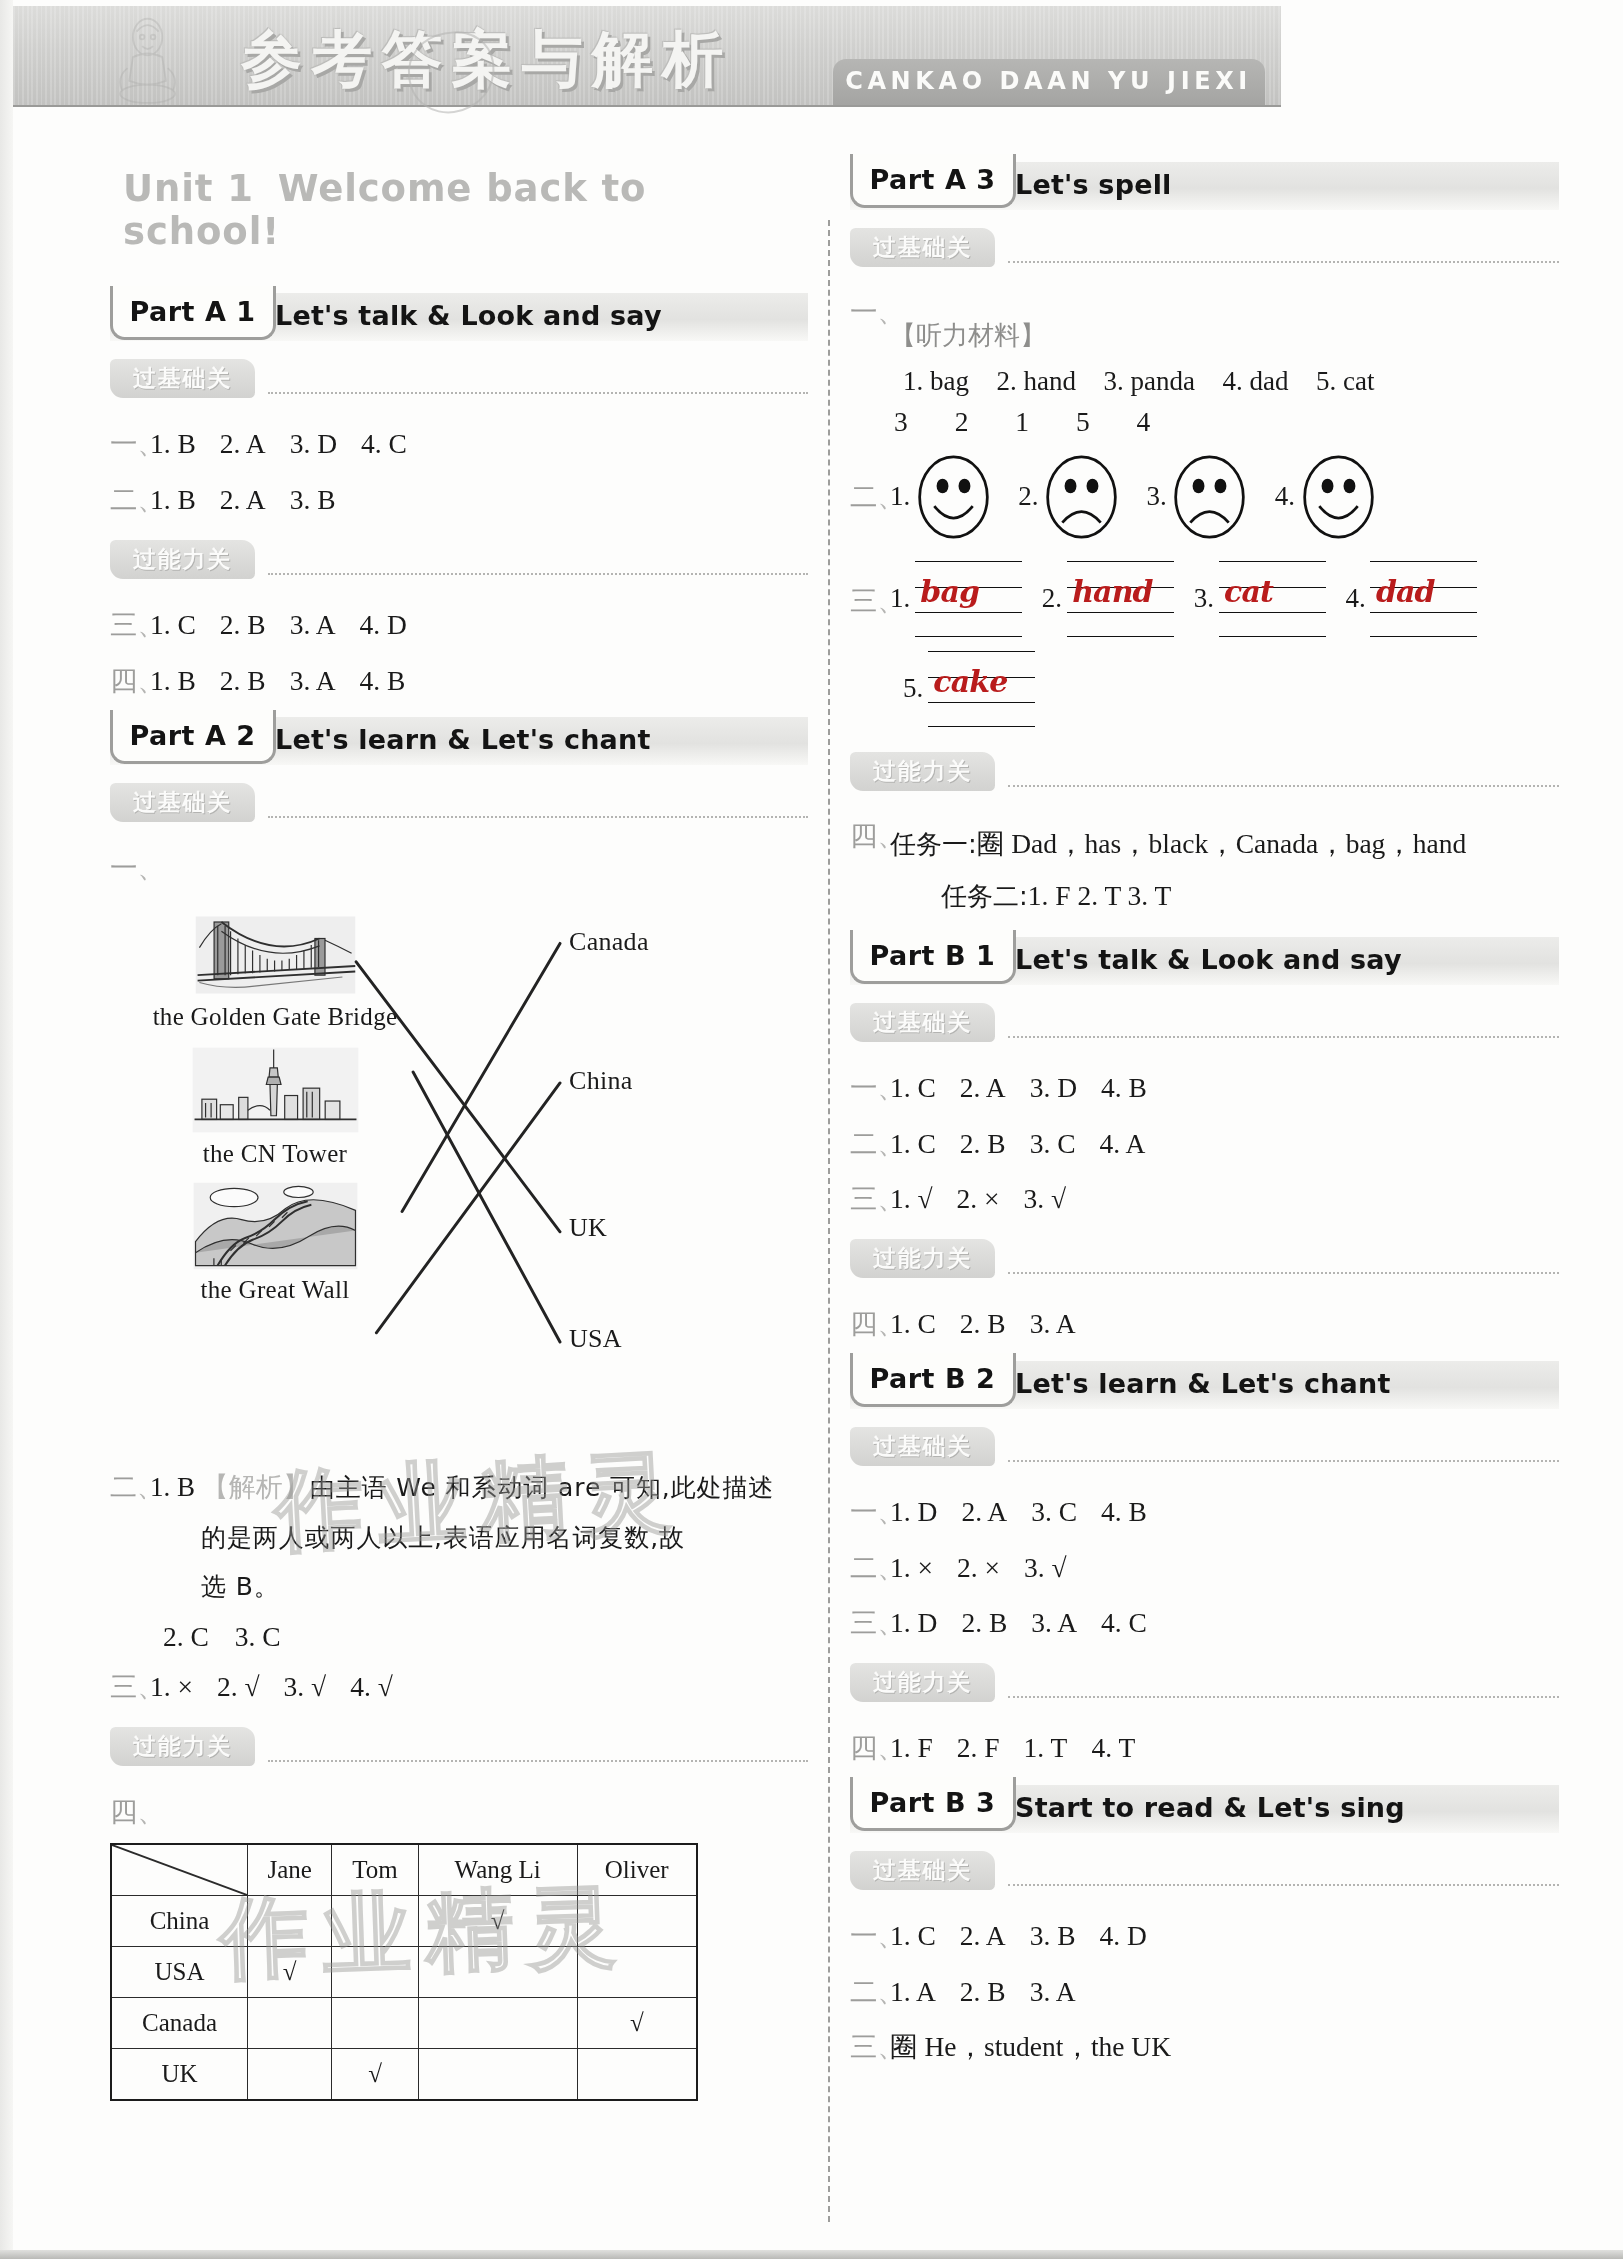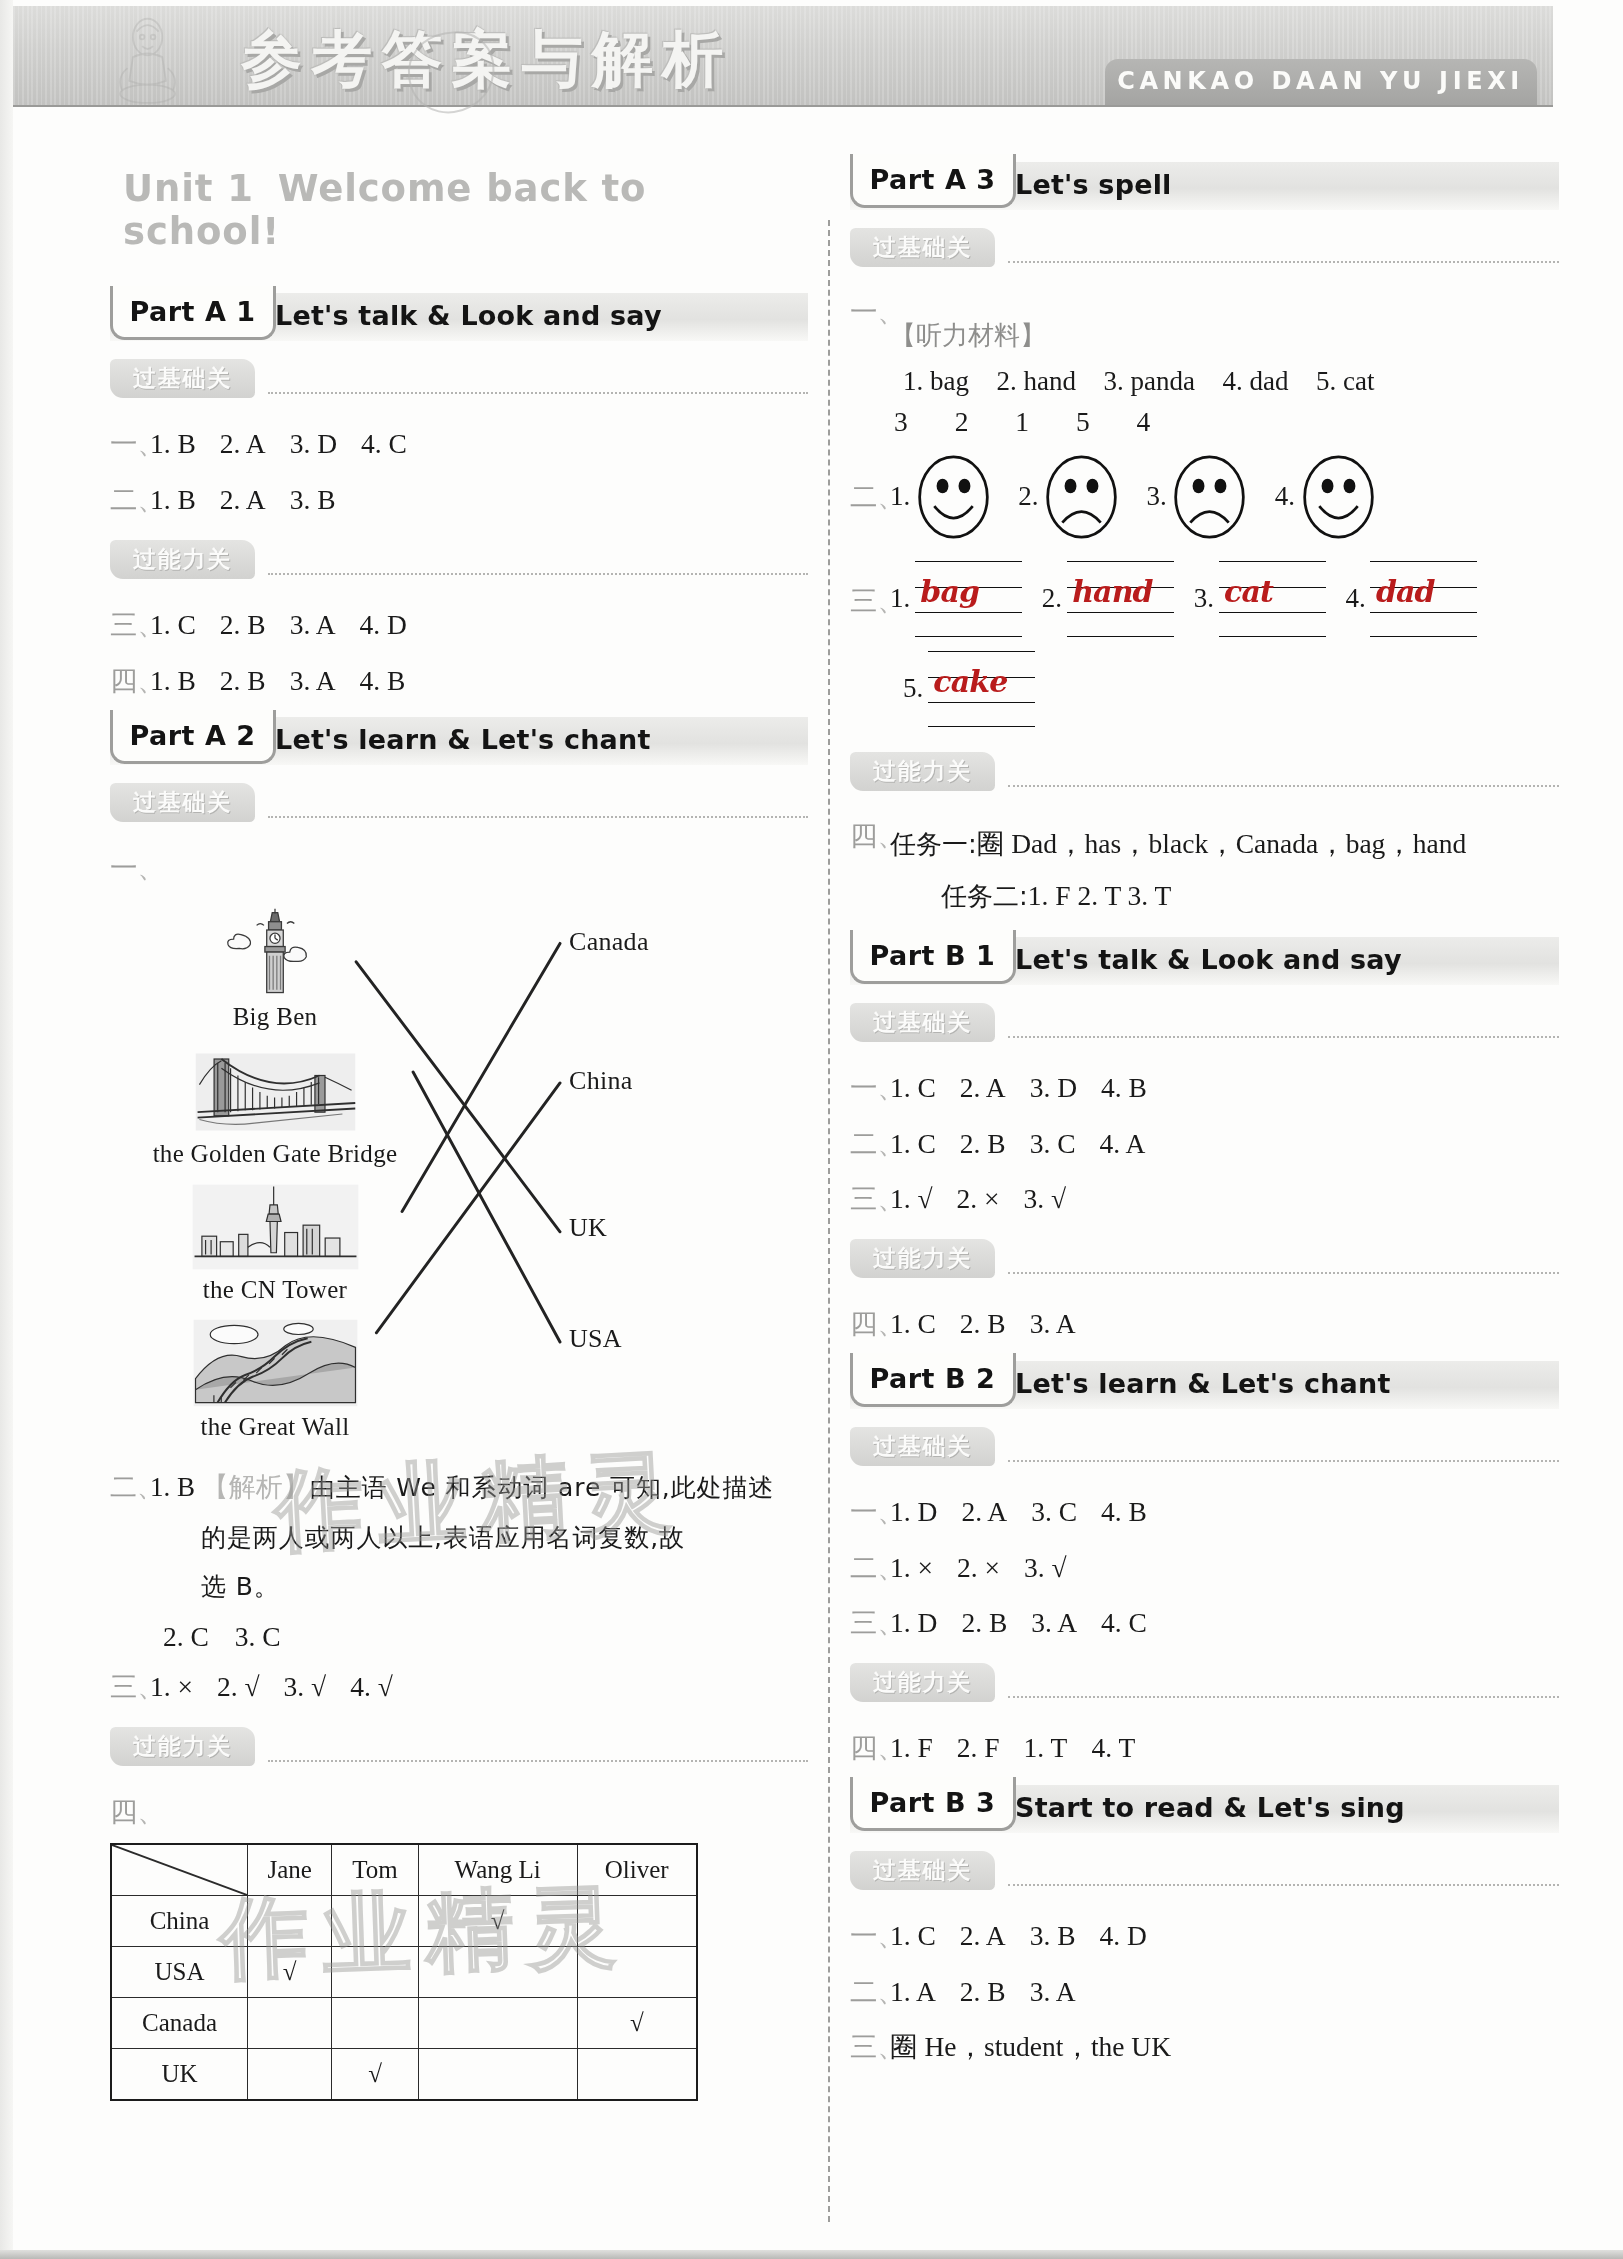--- a/index.html
+++ b/index.html
@@ -13,21 +13,21 @@
   }
 
   
   .page{position:absolute;inset:0;background:#fdfdfc;}
   .page-border-l{position:absolute;left:0;top:0;width:13px;height:2259px;
      background:linear-gradient(90deg,#e8e8e6,#f6f6f4);}
   .page-border-b{position:absolute;left:0;bottom:0;width:1624px;height:9.2px;
      background:linear-gradient(180deg,#e0e0de,#b9b9b6);}
 
   
-  .banner{position:absolute;left:13px;top:5.5px;width:1540px;height:99px;
+  .banner{position:absolute;left:13px;top:5.5px;width:1268px;height:99px;
      background:linear-gradient(180deg,#dcdcda 0%,#cfcfcd 45%,#c2c2c0 100%);
      border-bottom:2.8px solid #9a9a98;}
   .banner-noise{position:absolute;inset:0;
      background:repeating-linear-gradient(90deg,rgba(255,255,255,.35) 0 1.8px,rgba(0,0,0,0) 1.8px 4.6px);
      opacity:.5;}
   .mascot{position:absolute;left:87px;top:7.3px;width:119px;height:92px;opacity:.35;}
   .banner-title{position:absolute;left:228px;top:13px;
      font-family:"DejaVu Sans",sans-serif;
      font-size:61px;font-weight:bold;letter-spacing:9.2px;
      color:#f4f4f2;
@@ -266,42 +266,20 @@
       <div class="level-rule"></div>
     </div>
 
     <div class="ans">
       <span class="cn-num">一</span>
     </div>
 
     <div class="match-wrap">
       <div class="match-left">
 
-        <div class="mi">
-          <div class="pic">
-            <svg width="138" height="92" viewBox="0 0 150 100">
-              <g fill="none" stroke="#3a3a3a" stroke-width="1.4">
-                <path d="M72 6 L78 6 L80 16 L70 16 Z" fill="#6a6a6a"></path>
-                <path d="M75 2 L75 7"></path>
-                <rect x="68" y="16" width="14" height="9" fill="#8e8e8e"></rect>
-                <rect x="66" y="25" width="18" height="18" fill="#d8d8d8"></rect>
-                <circle cx="75" cy="34" r="5.5" fill="#fff"></circle>
-                <path d="M75 34 L75 30 M75 34 L78 36"></path>
-                <rect x="64" y="43" width="22" height="6" fill="#9a9a9a"></rect>
-                <rect x="66" y="49" width="18" height="44" fill="#cfcfcf"></rect>
-                <path d="M69 53 L69 90 M73 53 L73 90 M77 53 L77 90 M81 53 L81 90" stroke="#7a7a7a"></path>
-                <path d="M38 30 q-8 -2 -8 5 q-8 0 -6 6 q2 5 12 4 q8 2 12 -4 q2 -8 -10 -11 z" fill="#fafafa"></path>
-                <path d="M100 44 q-8 -2 -9 5 q-8 0 -6 6 q3 5 13 4 q8 1 11 -5 q1 -8 -9 -10 z" fill="#fafafa"></path>
-                <path d="M55 20 q4 -4 8 0"></path>
-                  <path d="M88 18 q4 -4 8 0"></path>
-              </g>
-            </svg>
-          </div>
-          <div class="cap">Big Ben</div>
-        </div>
 
         <div class="mi">
           <div class="pic">
             <svg width="171" height="88" viewBox="0 0 186 96">
               <rect x="6" y="6" width="174" height="84" fill="#eeeeee"></rect>
               <g fill="none" stroke="#2f2f2f" stroke-width="1.3">
                 <rect x="26" y="12" width="16" height="62" fill="#9a9a9a"></rect>
                 <rect x="136" y="30" width="11" height="40" fill="#9a9a9a"></rect>
                 <path d="M34 12 Q88 54 141 30" stroke-width="2"></path>
                 <path d="M34 22 Q86 60 141 38"></path>

